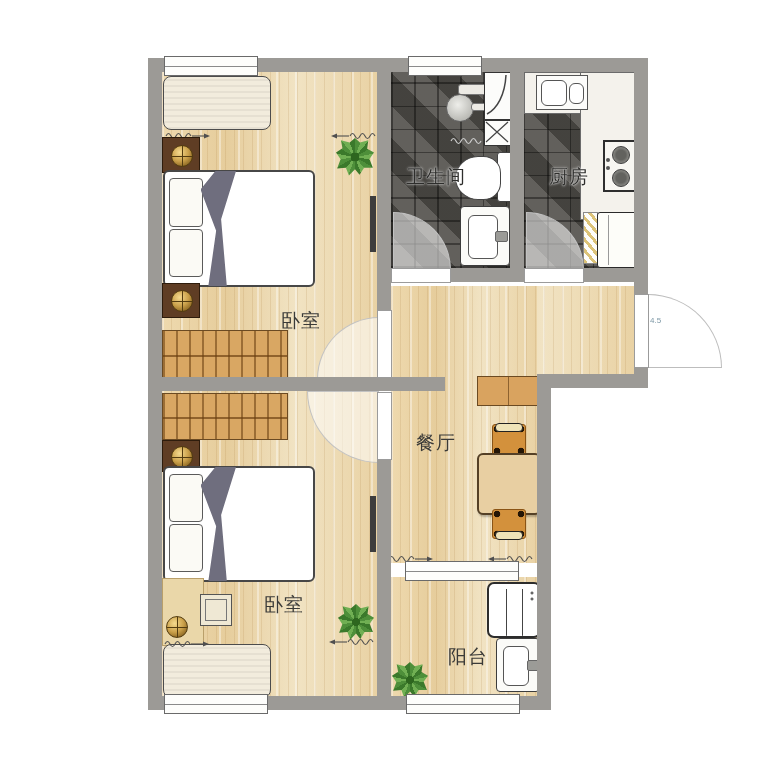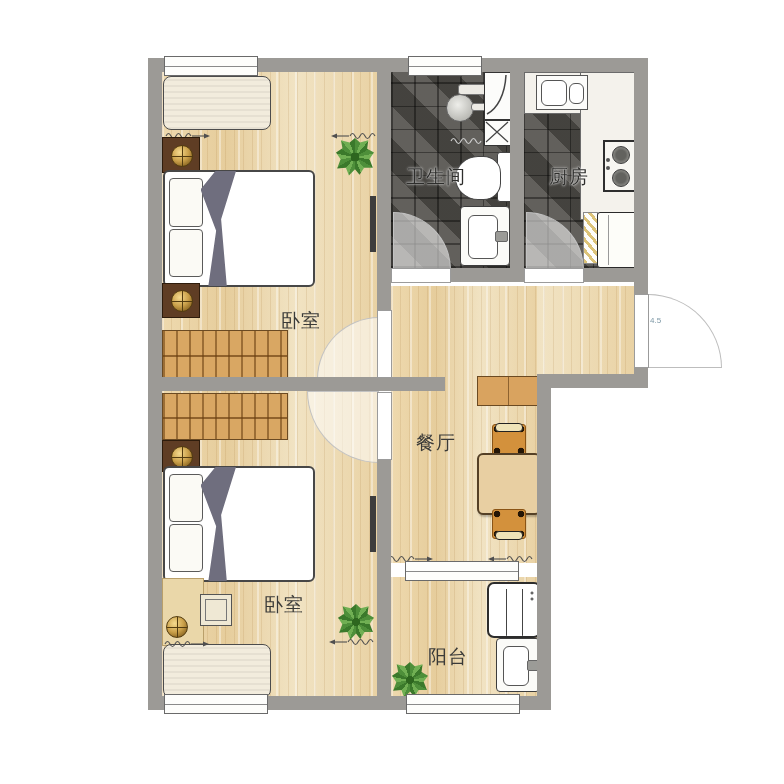--- a/index.html
+++ b/index.html
@@ -216,21 +216,21 @@
         <line x1="27" y1="6" x2="42" y2="6" stroke="#4f4f4f" stroke-width="1.1"></line>
         <path d="M45 6 l-6 -2.6 v5.2 z" fill="#4f4f4f"></path>
       </svg></div>
 
   <div class="f washer" style="left:487px;top:582px;width:50px;height:52px"></div>
   <div class="f sinkbox" style="left:496px;top:638px;width:42px;height:52px">
     <div class="basin" style="left:6px;top:7px;width:24px;height:38px"></div>
     <div class="faucet" style="right:0;top:21px;width:10px;height:9px"></div>
   </div>
   <div class="f plant" style="left:392px;top:662px;width:36px;height:36px"></div>
-  <div class="room-label" style="left:428px;top:644px">阳台</div>
+  <div class="room-label" style="left:448px;top:644px">阳台</div>
 
   <div class="wall" style="left:148px;top:58px;width:14px;height:652px"></div>
   <div class="wall" style="left:148px;top:58px;width:500px;height:14px"></div>
   <div class="wall" style="left:634px;top:58px;width:14px;height:236px"></div>
   <div class="wall" style="left:634px;top:366px;width:14px;height:22px"></div>
   <div class="wall" style="left:537px;top:374px;width:111px;height:14px"></div>
   <div class="wall" style="left:537px;top:388px;width:14px;height:322px"></div>
   <div class="wall" style="left:148px;top:696px;width:403px;height:14px"></div>
   <div class="wall" style="left:377px;top:58px;width:14px;height:252px"></div>
   <div class="wall" style="left:377px;top:458px;width:14px;height:252px"></div>

